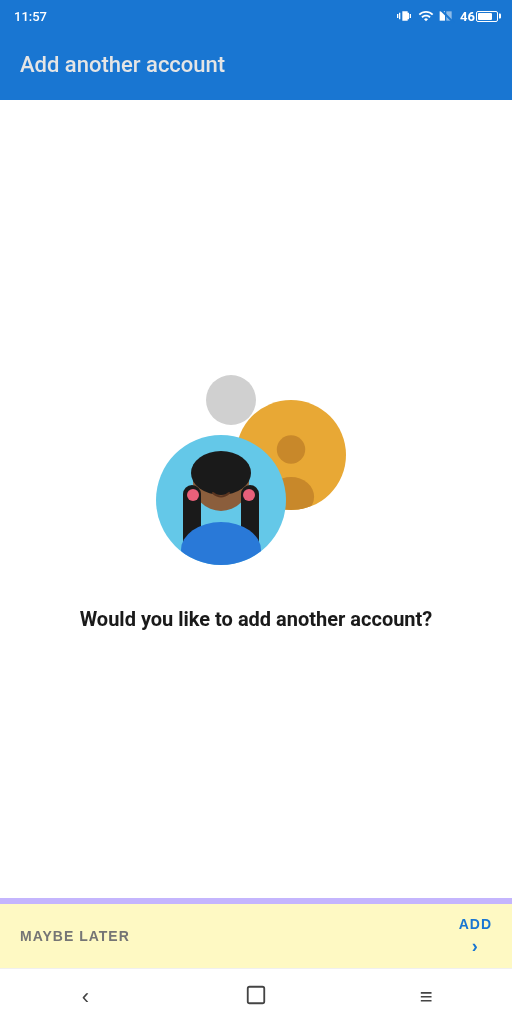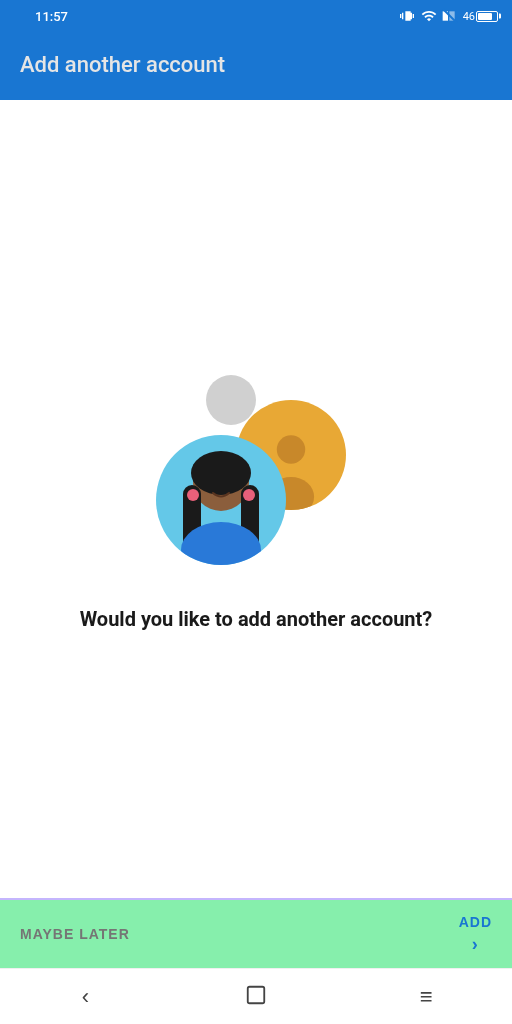--- a/index.html
+++ b/index.html
@@ -23,40 +23,39 @@
       display: flex;
       justify-content: space-between;
       align-items: center;
       height: 28px;
       flex-shrink: 0;
     }
 
     .status-time {
       font-size: 13px;
       font-weight: 500;
-      margin-left: 21px;
     }
 
     .status-icons {
       display: flex;
       align-items: center;
       gap: 5px;
     }
 
     .status-icons svg {
       width: 16px;
       height: 16px;
       fill: white;
     }
 
     .battery-icon {
       display: flex;
       align-items: center;
-      font-size: 11px;
-      font-weight: 400;
+      font-size: 13px;
+      font-weight: 700;
       gap: 1px;
     }
 
     .battery-box {
       width: 22px;
       height: 11px;
       border: 1.5px solid white;
       border-radius: 2px;
       position: relative;
       display: flex;
@@ -170,27 +169,27 @@
       font-size: 20px;
       font-weight: 700;
       color: #1a1a1a;
       text-align: center;
       max-width: 360px;
       line-height: 1.4;
     }
 
     
     .bottom-actions {
-      border-top: 2px solid #c4b5fd;
+      border-top: 6px solid #c4b5fd;
       padding: 0 20px;
       height: 70px;
       display: flex;
       align-items: center;
       justify-content: space-between;
-      background: #86efac;
+      background: #fef9c3;
       flex-shrink: 0;
     }
 
     .maybe-later-btn {
       font-size: 14px;
       font-weight: 700;
       color: #757575;
       letter-spacing: 1px;
       background: none;
       border: none;

